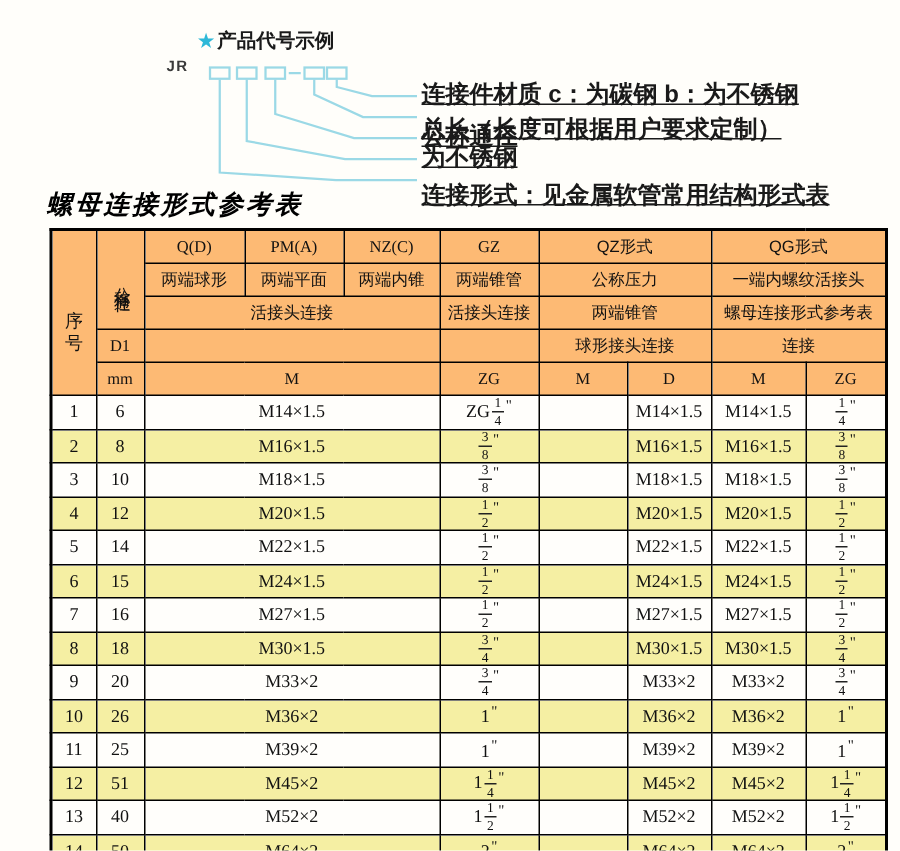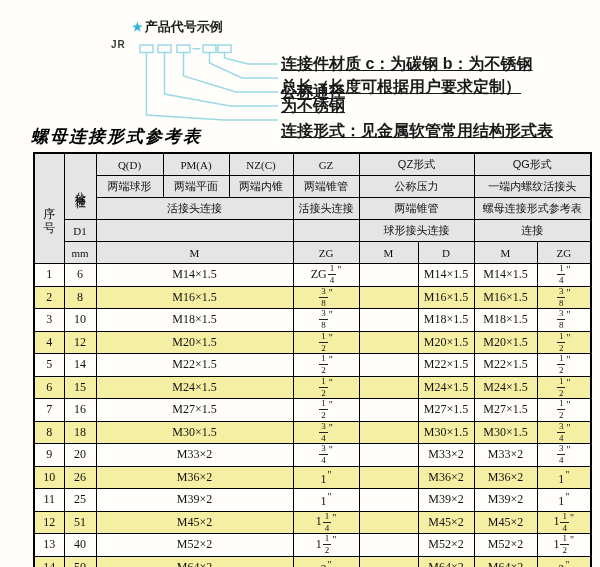--- a/index.html
+++ b/index.html
@@ -24,21 +24,21 @@
   
   table{
     position:absolute;left:33px;top:152px;
     border-collapse:collapse;table-layout:fixed;
     border:2px solid #000;
   }
   td{
     border:1px solid #000;text-align:center;vertical-align:middle;
     padding:0;overflow:hidden;
   }
-  tr.h td{background:#e5e5e5;font-size:11px;height:21px;color:#111;}
+  tr.h td{background:#fdba74;font-size:11px;height:21px;color:#111;}
   .lat{font-family:"Liberation Serif",serif;font-size:12px;}
   tbody td{
     font-family:"Liberation Serif",serif;font-size:12px;
     height:21.5px;background:#fffefb;color:#111;
   }
   tr.alt td{background:#f5efa3;}
   .vtext{
     writing-mode:vertical-rl;text-orientation:upright;
     margin:0 auto;font-size:11px;letter-spacing:2px;line-height:1;
   }

